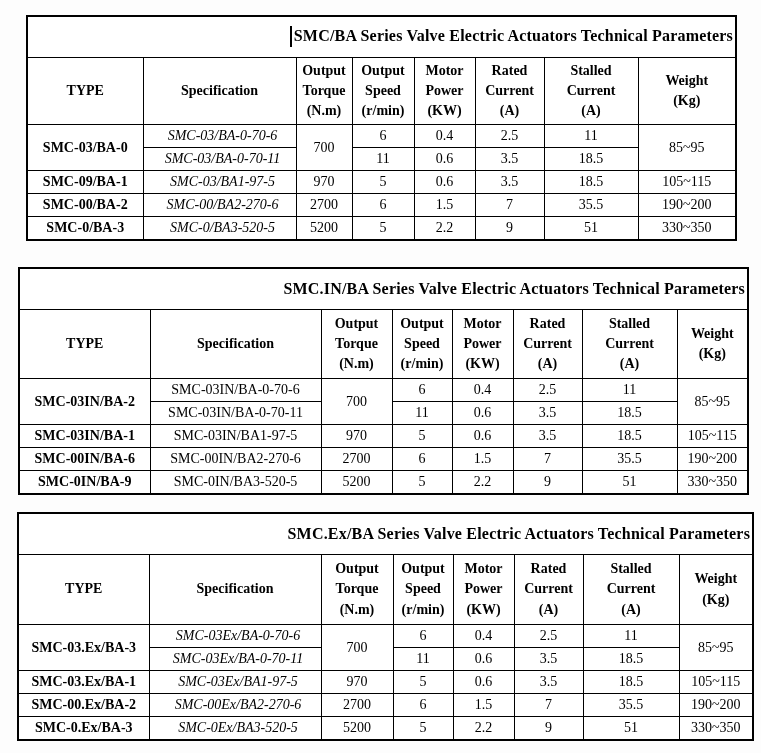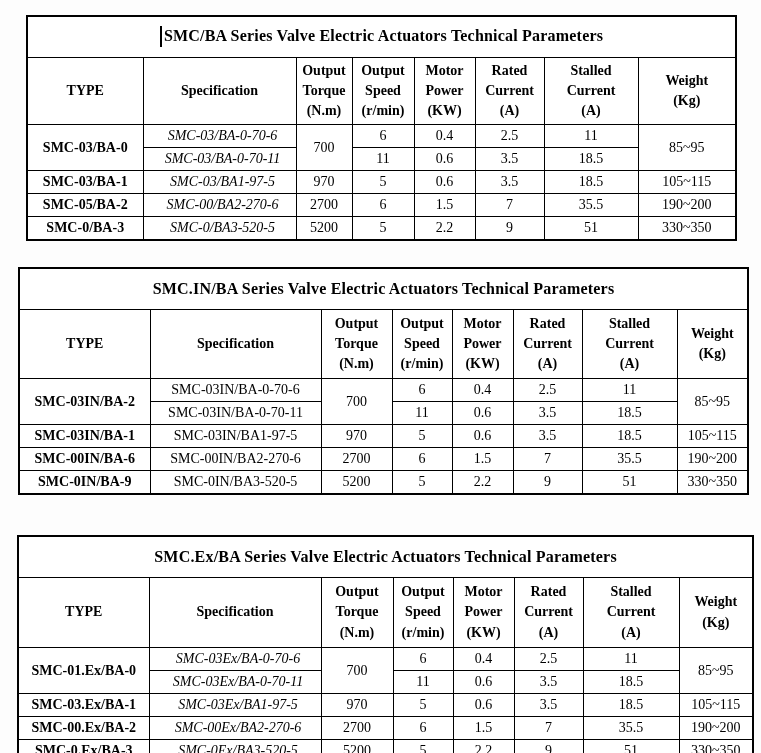--- a/index.html
+++ b/index.html
@@ -15,35 +15,36 @@
     padding-top: 15px;
     overflow: hidden;
   }
   table.params {
     border-collapse: collapse;
     table-layout: fixed;
     border: 2px solid #000;
     background: #fff;
   }
   table.t1 { margin-left: 26px; width: 709px; margin-bottom: 26px; }
-  table.t2 { margin-left: 18px; width: 729px; margin-bottom: 40px; }
+  table.t2 { margin-left: 18px; width: 729px; margin-bottom: 17px; }
   table.t3 { margin-left: 17px; width: 735px; }
   .params td, .params th {
     border: 1px solid #000;
     text-align: center;
     vertical-align: middle;
     padding: 0 2px;
     font-size: 14px;
     overflow: hidden;
   }
   tr.title-row td {
     height: 40px;
     font-size: 16px;
     font-weight: bold;
     letter-spacing: 0.2px;
+    text-align: right;
   }
   tr.header-row th {
     height: 66px;
     font-weight: bold;
     white-space: pre-line;
     line-height: 1.45;
     font-size: 14px;
   }
   .t2 tr.header-row th { height: 68px; }
   .t3 tr.header-row th { height: 69px; }
@@ -112,31 +113,31 @@
       <td rowspan="2">85~95</td>
     </tr>
     <tr class="data-row">
       <td class="spec-left">SMC-03/BA-0-70-11</td>
       <td>11</td>
       <td>0.6</td>
       <td>3.5</td>
       <td>18.5</td>
     </tr>
     <tr class="data-row">
-      <td class="type-cell">SMC-03/BA-1</td>
+      <td class="type-cell">SMC-09/BA-1</td>
       <td class="spec-left">SMC-03/BA1-97-5</td>
       <td>970</td>
       <td>5</td>
       <td>0.6</td>
       <td>3.5</td>
       <td>18.5</td>
       <td>105~115</td>
     </tr>
     <tr class="data-row">
-      <td class="type-cell">SMC-05/BA-2</td>
+      <td class="type-cell">SMC-00/BA-2</td>
       <td class="spec-left">SMC-00/BA2-270-6</td>
       <td>2700</td>
       <td>6</td>
       <td>1.5</td>
       <td>7</td>
       <td>35.5</td>
       <td>190~200</td>
     </tr>
     <tr class="data-row">
       <td class="type-cell">SMC-0/BA-3</td>
@@ -267,21 +268,21 @@
       <th>Rated
 Current
 (A)</th>
       <th>Stalled
 Current
 (A)</th>
       <th>Weight
 (Kg)</th>
     </tr>
     <tr class="data-row">
-      <td class="type-cell" rowspan="2">SMC-01.Ex/BA-0</td>
+      <td class="type-cell" rowspan="2">SMC-03.Ex/BA-3</td>
       <td class="spec-left">SMC-03Ex/BA-0-70-6</td>
       <td rowspan="2">700</td>
       <td>6</td>
       <td>0.4</td>
       <td>2.5</td>
       <td>11</td>
       <td rowspan="2">85~95</td>
     </tr>
     <tr class="data-row">
       <td class="spec-left">SMC-03Ex/BA-0-70-11</td>

